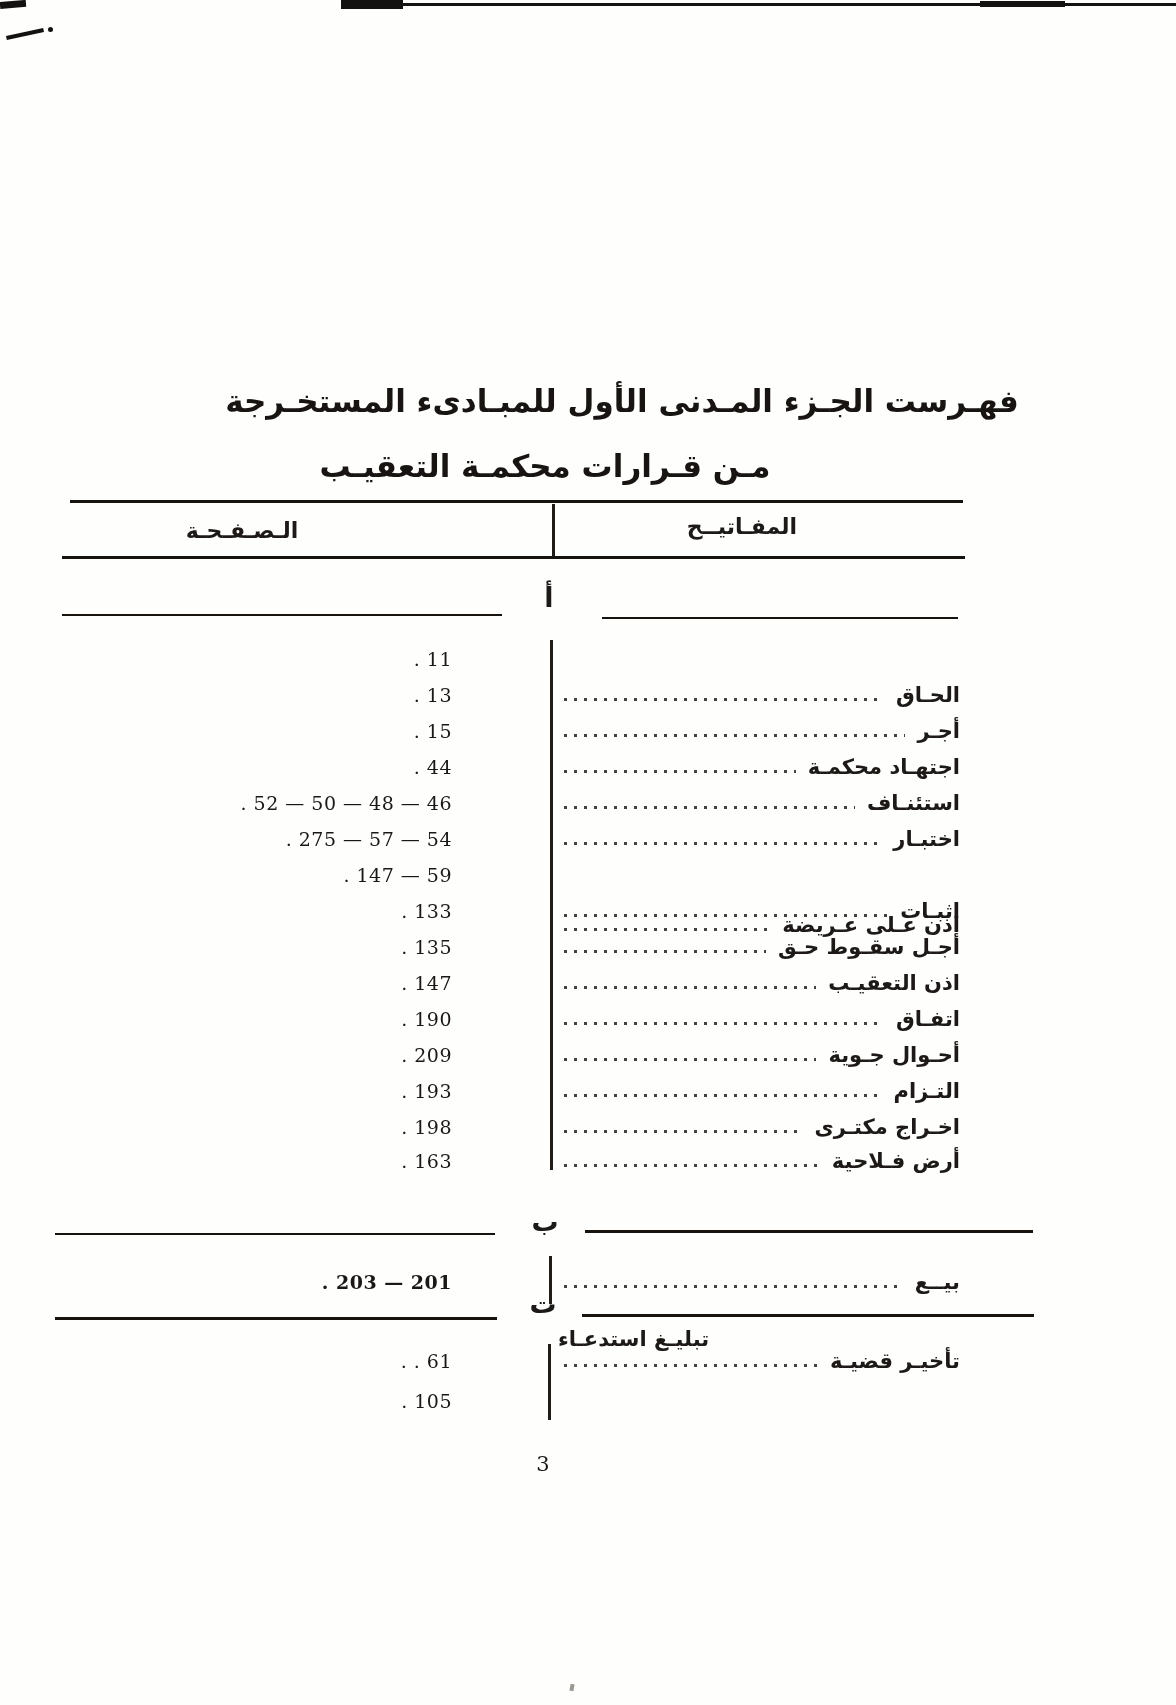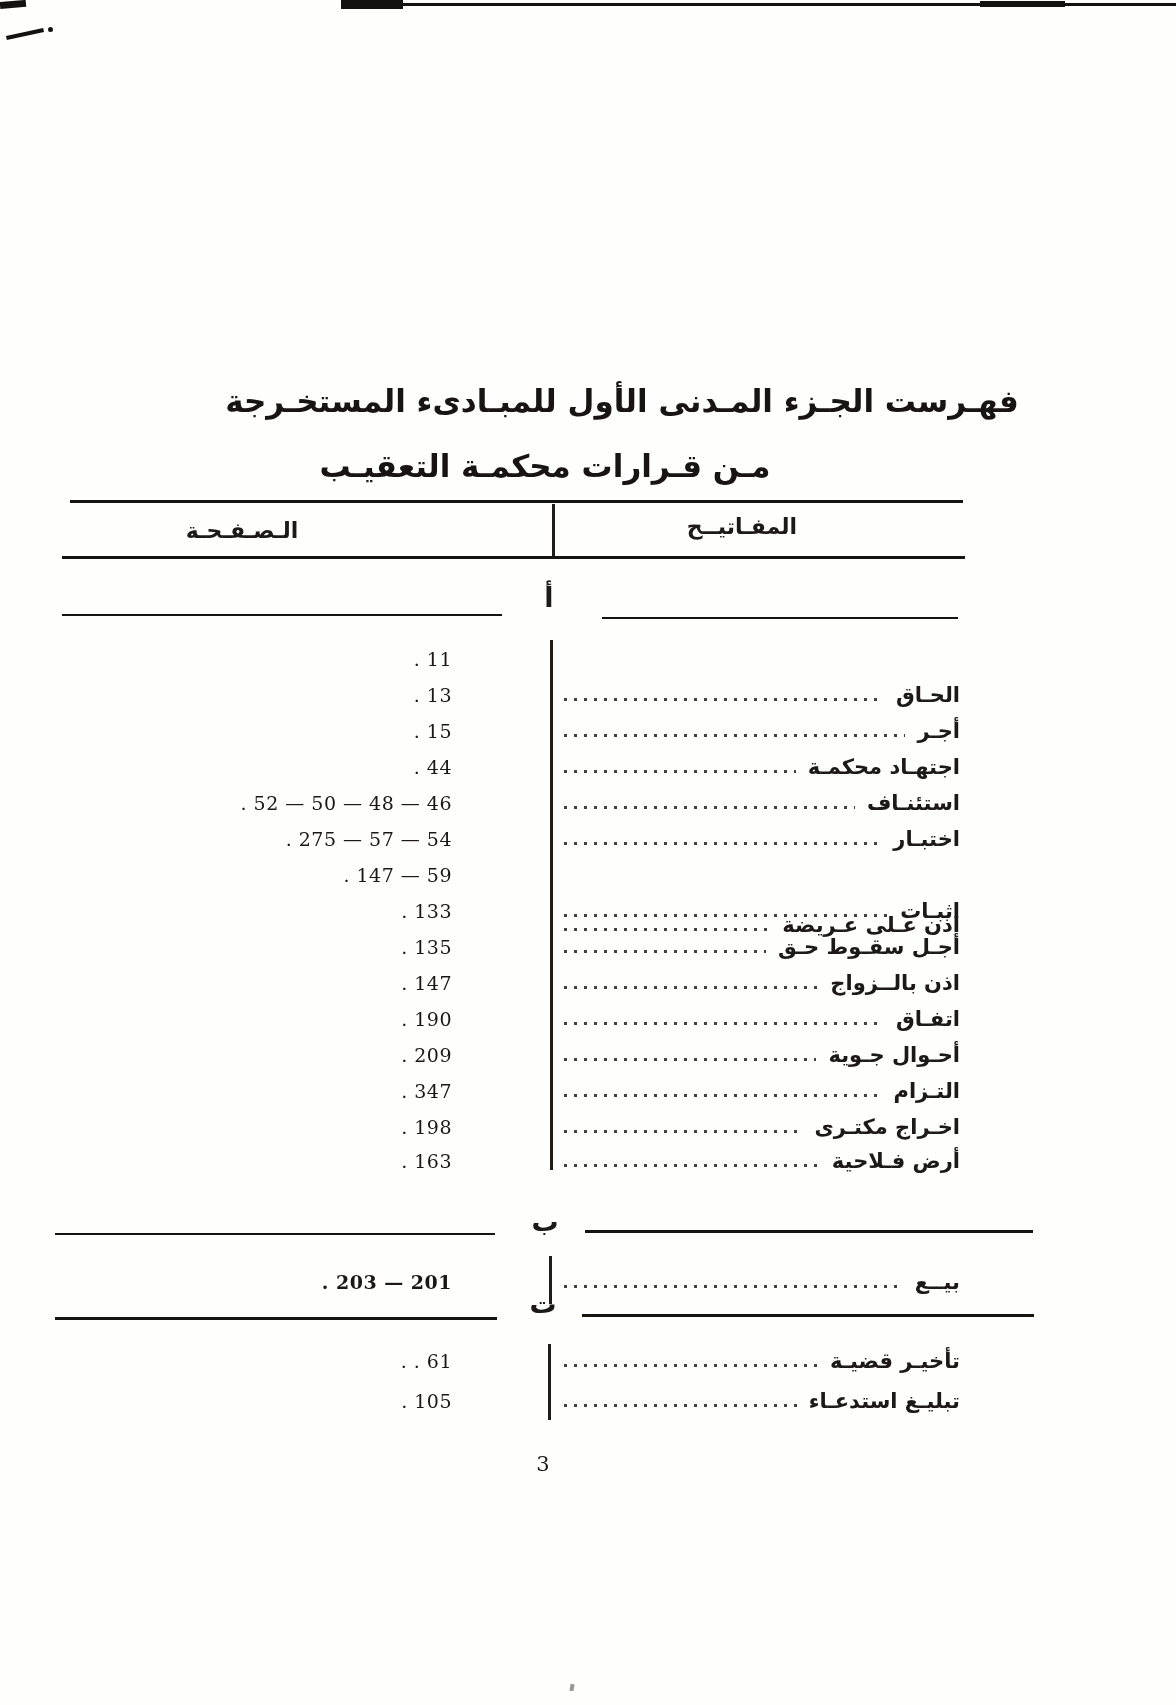--- a/index.html
+++ b/index.html
@@ -162,42 +162,42 @@
   </div>
   <div class="pages-cell" style="top:897px;">. 133</div>
 
   <div class="term-row" style="top:933px;">
     <span class="term">أجـل سقـوط حـق</span>
     <span class="leader"></span>
   </div>
   <div class="pages-cell" style="top:933px;">. 135</div>
 
   <div class="term-row" style="top:969px;">
-    <span class="term">اذن بالــزواج</span>
+    <span class="term">اذن التعقيـب</span>
     <span class="leader"></span>
   </div>
   <div class="pages-cell" style="top:969px;">. 147</div>
 
   <div class="term-row" style="top:1005px;">
     <span class="term">اتفـاق</span>
     <span class="leader"></span>
   </div>
   <div class="pages-cell" style="top:1005px;">. 190</div>
 
   <div class="term-row" style="top:1041px;">
     <span class="term">أحـوال جـوية</span>
     <span class="leader"></span>
   </div>
   <div class="pages-cell" style="top:1041px;">. 209</div>
 
   <div class="term-row" style="top:1077px;">
     <span class="term">التـزام</span>
     <span class="leader"></span>
   </div>
-  <div class="pages-cell" style="top:1077px;">. 347</div>
+  <div class="pages-cell" style="top:1077px;">. 193</div>
 
   <div class="term-row" style="top:1113px;">
     <span class="term">اخـراج مكتـرى</span>
     <span class="leader"></span>
   </div>
   <div class="pages-cell" style="top:1113px;">. 198</div>
 
   <div class="term-row" style="top:1147px;">
     <span class="term">أرض فـلاحية</span>
     <span class="leader"></span>
@@ -219,21 +219,21 @@
   <div class="rule" style="left:55px; top:1317px; width:442px; height:2.5px;"></div>
   <div class="rule" style="left:582px; top:1314px; width:452px; height:2.5px;"></div>
   <div class="vtick" style="left:548px; top:1344px; height:76px;"></div>
 
   <div class="term-row" style="top:1347px;">
     <span class="term">تأخيـر قضيـة</span>
     <span class="leader"></span>
   </div>
   <div class="pages-cell" style="top:1347px;">. . 61</div>
 
-  <div class="term-row" style="top:1387px;">
+  <div class="term-row" style="top:1325px;flex-direction:column;">
     <span class="term">تبليـغ استدعـاء</span>
     <span class="leader"></span>
   </div>
   <div class="pages-cell" style="top:1387px;">. 105</div>
 
   <div class="pagenum">3</div>
 
 </div>
 
 </body></html>

